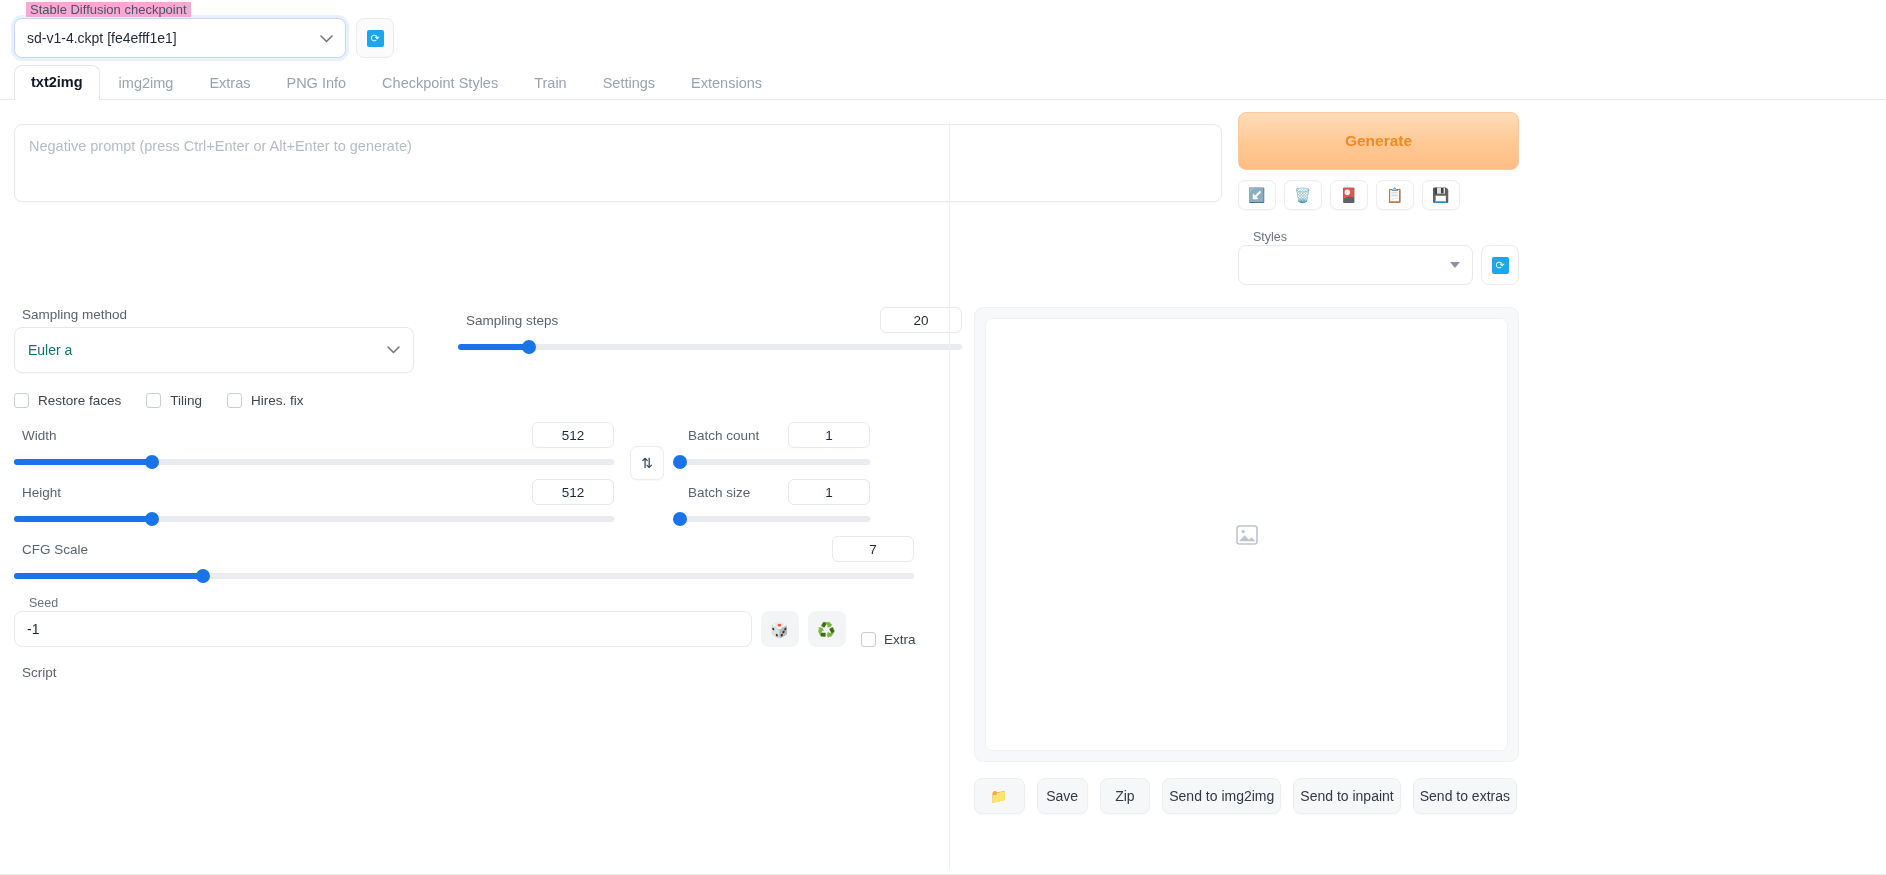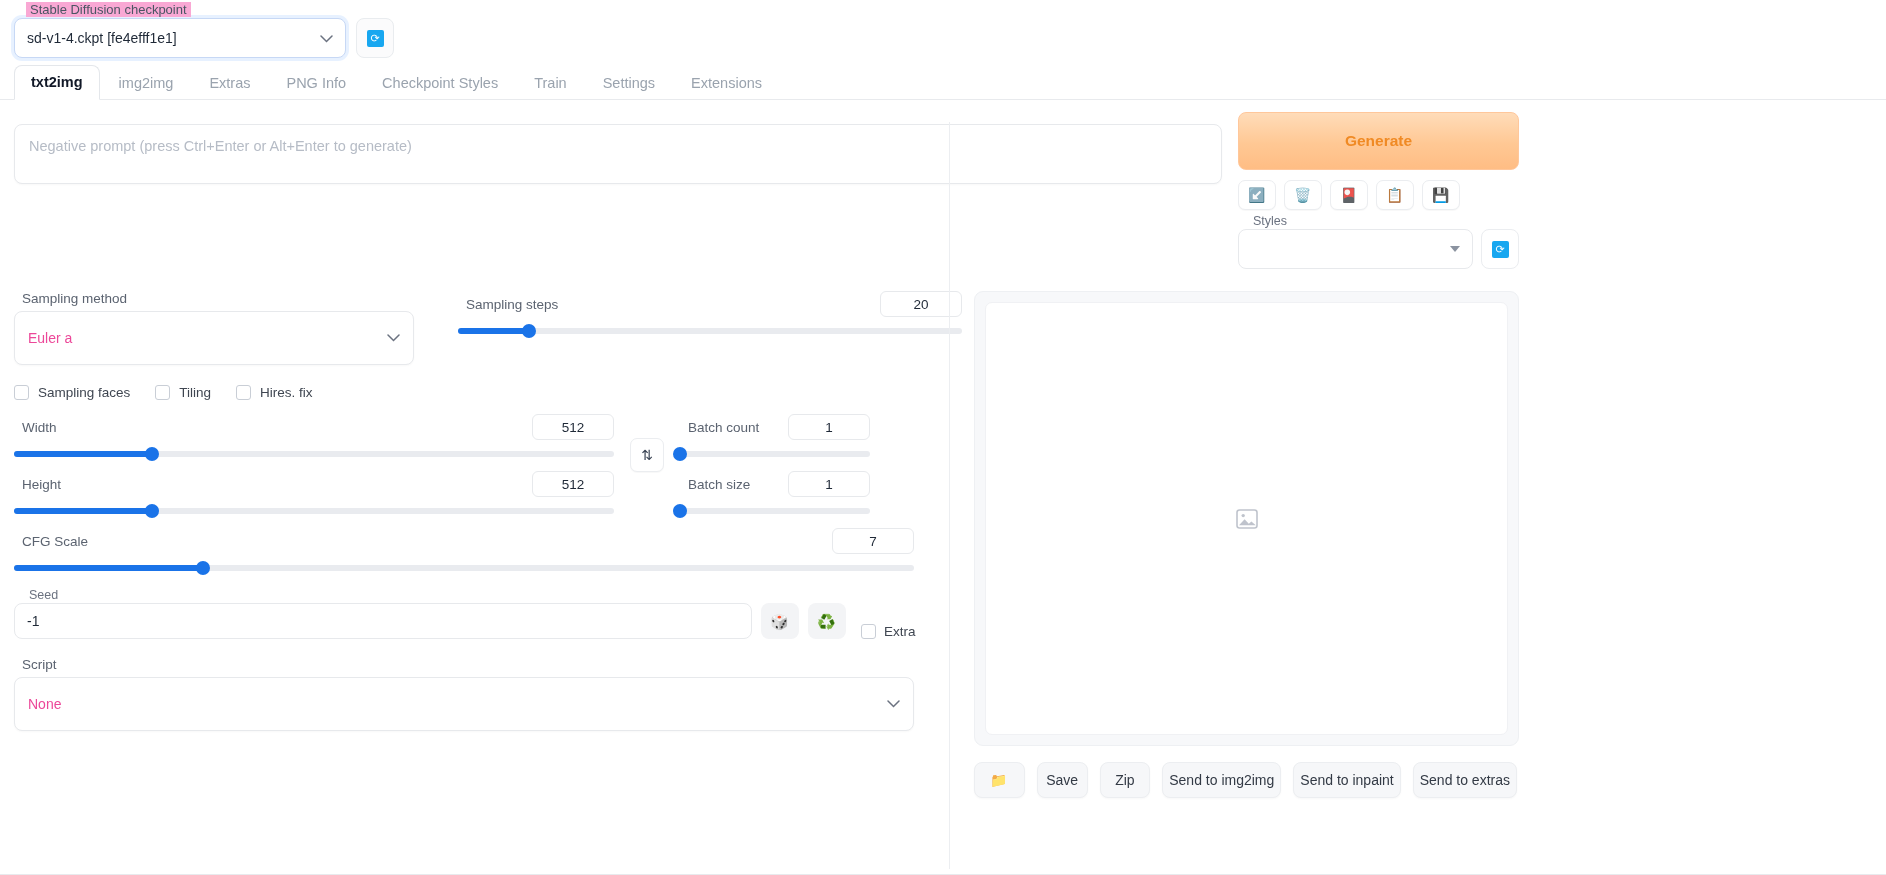--- a/index.html
+++ b/index.html
@@ -78,39 +78,39 @@
 
   
   .prompt-row { display: flex; gap: 16px; }
   .prompt-stack { flex: 1; }
   .prompt-box {
     border: 1px solid #e7e9ec; border-radius: 8px; background: #fff;
     padding: 13px 14px; color: #b6bcc6; font-size: 14.5px;
     box-shadow: 0 1px 2px rgba(16,24,40,.03);
   }
   .prompt-box.p1 { height: 75px; }
-  .prompt-box.p2 { height: 60px; margin-top: 12px; }
+  .prompt-box.p2 { height: 78px; margin-top: 12px; }
 
   .gen-stack { width: 281px; flex: none; }
   .generate-btn {
     height: 58px; border-radius: 8px; cursor: pointer;
     background: linear-gradient(180deg,#ffdcb9 0%,#ffc894 55%,#ffbd84 100%);
     border: 1px solid #ffc79b;
     display: flex; align-items: center; justify-content: center;
     color: #f08a24; font-size: 15.5px; font-weight: 600;
   }
   .tool-row { display: flex; gap: 8px; margin-top: 10px; }
   .tool-btn {
     width: 38px; height: 30px; border: 1px solid #ebedf0;
     border-radius: 7px; background: #fff; cursor: pointer;
     display: flex; align-items: center; justify-content: center;
     font-size: 14px; line-height: 1;
     box-shadow: 0 1px 1px rgba(16,24,40,.03);
   }
-  .styles-wrap { margin-top: 12px; display: flex; gap: 8px; align-items: flex-end; }
+  .styles-wrap { margin-top: 28px; display: flex; gap: 8px; align-items: flex-end; }
   .styles-field { position: relative; flex: 1; }
   .styles-legend {
     position: absolute; top: -8px; left: 11px; background: #fff;
     padding: 0 4px; font-size: 12.5px; color: #6b7280; z-index: 3;
   }
   .styles-box {
     height: 40px; border: 1px solid #e7e9ec; border-radius: 8px;
     background: #fff; display: flex; align-items: center;
     padding: 0 12px; margin-top: 7px;
   }
@@ -131,23 +131,23 @@
   .settings-pane { width: 948px; flex: none; }
   .gallery-pane { flex: 1; }
 
   .lbl { font-size: 13.5px; color: #5b6370; margin-bottom: 5px; display: block; margin-left: 8px; }
 
   .two-col { display: flex; gap: 44px; align-items: flex-start; }
   .col-samp { width: 400px; flex: none; }
   .col-steps { flex: 1; }
 
   .select-box {
-    height: 54px; border: 1px solid #e7e9ec; border-radius: 8px;
+    height: 46px; border: 1px solid #e7e9ec; border-radius: 8px;
     background: #fff; display: flex; align-items: center;
-    padding: 16px 13px; font-size: 14px; color: #ec4899; cursor: pointer;
+    padding: 16px 13px; font-size: 14px; color: #0f766e; cursor: pointer;
     box-shadow: 0 1px 2px rgba(16,24,40,.03);
   }
   .select-caret { margin-left: auto; color: #6b7280; font-size: 12px; }
 
   .row-head { display: flex; align-items: center; }
   .num-box {
     margin-left: auto; width: 82px; height: 26px;
     border: 1px solid #e7e9ec; border-radius: 6px; background: #fff;
     display: flex; align-items: center; justify-content: center;
     font-size: 13.5px; color: #1f2937;
@@ -327,21 +327,21 @@
             <div class="slider">
               <div class="track"></div>
               <div class="fill" id="fill-steps" style="width: 14%;"></div>
               <div class="thumb" id="thumb-steps" style="left: 14%;"></div>
             </div>
           </div>
         </div>
 
         <div class="cb-row">
           <div class="cb"></div>
-          <span class="cb-lbl">Sampling faces</span>
+          <span class="cb-lbl">Restore faces</span>
           <div class="cb"></div>
           <span class="cb-lbl">Tiling</span>
           <div class="cb"></div>
           <span class="cb-lbl">Hires. fix</span>
         </div>
 
         <div class="dim-area">
           <div class="dim-left">
             <div class="row-head">
               <span class="lbl" style="margin-bottom:0">Width</span>
@@ -407,28 +407,20 @@
           <div class="seed-btn">🎲</div>
           <div class="seed-btn">♻️</div>
           <div class="extra-wrap">
             <div class="cb"></div>
             <span class="cb-lbl">Extra</span>
           </div>
         </div>
 
         <div class="script-wrap">
           <span class="lbl">Script</span>
-          <div class="select-box">
-            <span>None</span>
-            <span class="select-caret">
-              <svg width="13" height="8" viewBox="0 0 13 8">
-                  <path d="M1 1l5.5 5.5L12 1" stroke="#6b7280" stroke-width="1.5" fill="none" stroke-linecap="round"></path>
-                </svg>
-            </span>
-          </div>
         </div>
       </div>
 
       <div class="gallery-pane">
         <div class="gallery-outer">
           <div class="gallery-inner">
             <span class="img-ph">
               <svg width="22" height="20" viewBox="0 0 22 20">
                 <rect x="1" y="1" width="20" height="18" rx="2.5" fill="none" stroke="#98a0ae" stroke-width="1.6"></rect>
                 <circle cx="7.2" cy="6.6" r="1.7" fill="#98a0ae"></circle>

